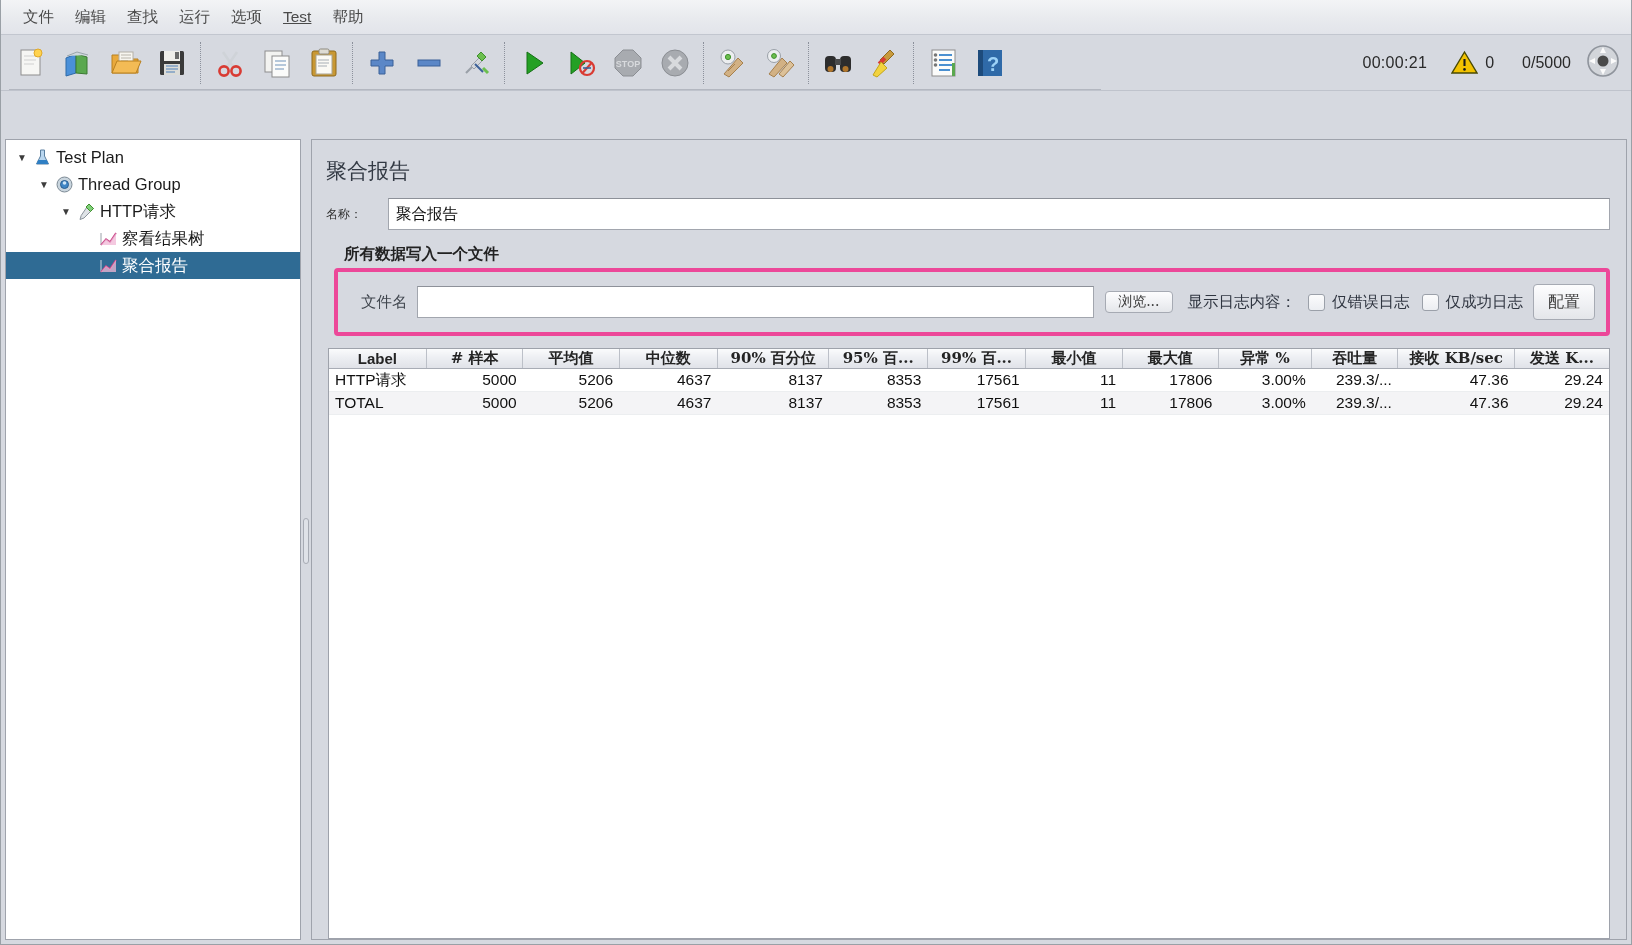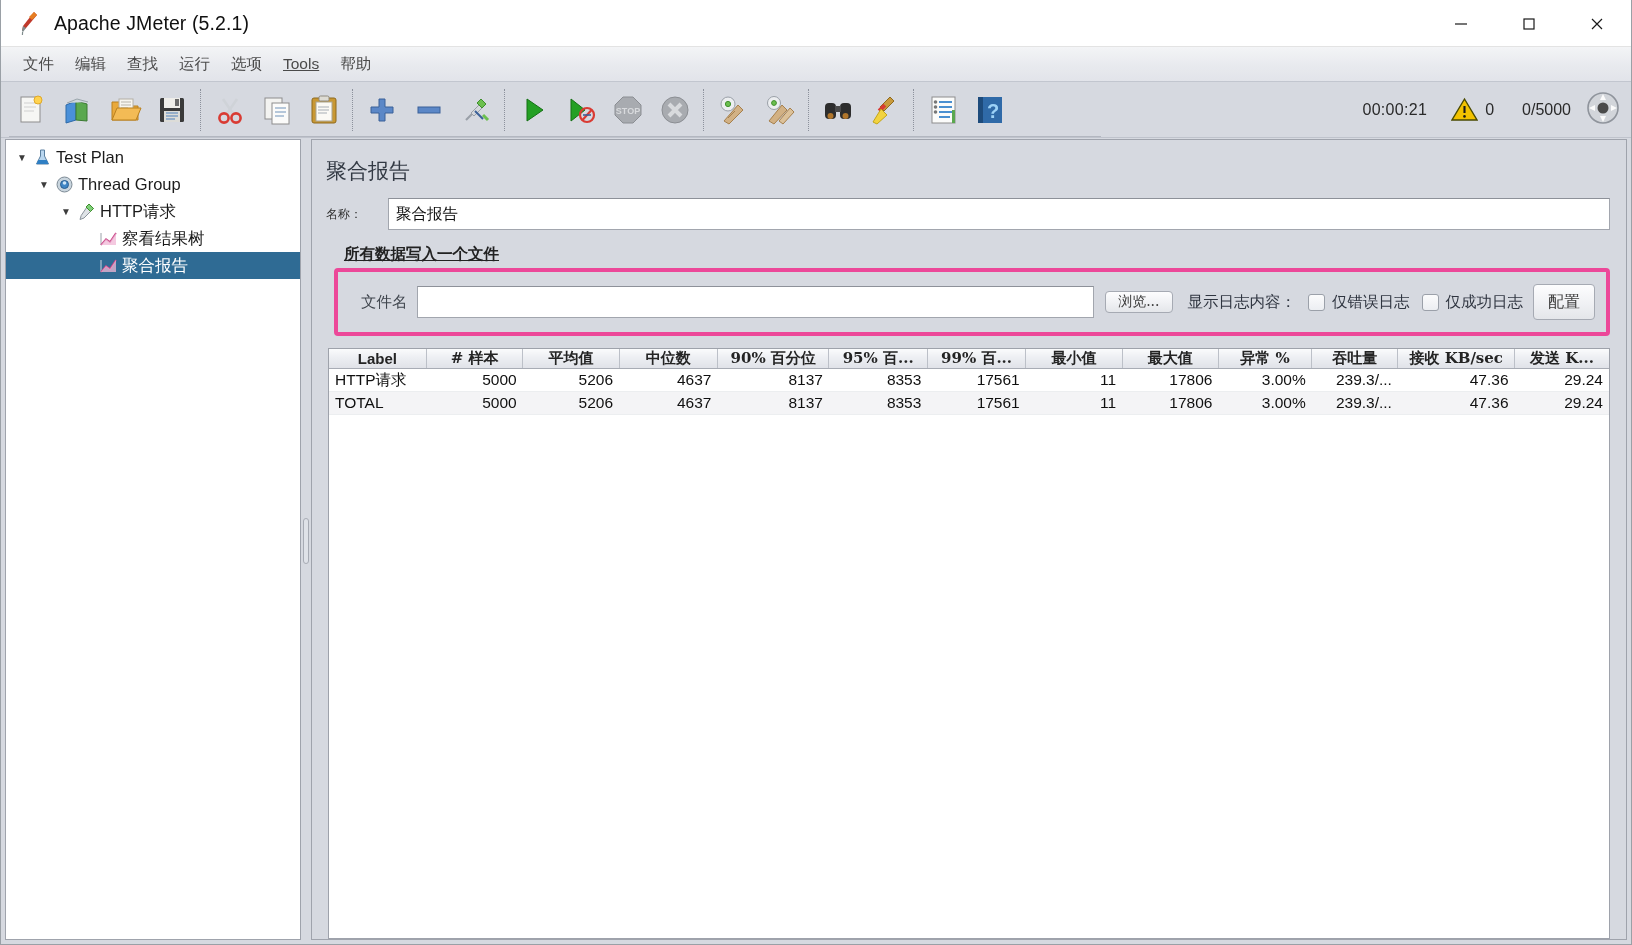--- a/index.html
+++ b/index.html
@@ -189,21 +189,20 @@
     display: flex; align-items: center;
     font-family: "DejaVu Serif", "Liberation Serif", serif;
   }
 
   
   .groupwrap { padding: 14px 16px 0 22px; }
   .group-legend {
     font-size: 15.5px; font-weight: bold; color: #222;
     margin-bottom: 3px; margin-left: 10px;
     font-family: "DejaVu Serif", "Liberation Serif", serif;
-    text-decoration: underline;
   }
   .groupbox {
     border: 4px solid #ec4899;
     border-radius: 4px;
     padding: 12px 11px;
     display: flex; align-items: center;
     background: #d6d9e0;
   }
   .gb-label {
     font-size: 15.5px; color: #40464e;
@@ -303,57 +302,28 @@
     margin: 10px 0 0 0;
   }
   .btn-save { height: 36px; padding: 0 15px; font-size: 16px; margin: 0 16px; }
   .footer .chk-label { font-size: 16px; }
 </style>
 </head>
 <body>
 
 <div id="app">
 
-  <div class="titlebar">
-    <div class="title-ico">
-      <svg width="30" height="30" viewBox="0 0 30 30">
-        <path d="M20 4 L23 7 L12 20 L8 23 L9 18 Z" fill="#c0392b"></path>
-        <path d="M20 4 L23 7 L18 12 L15 9 Z" fill="#e67e22"></path>
-        <path d="M9 18 L12 20 L9 24 L8 23 Z" fill="#7f8c8d"></path>
-        <path d="M8.6 24 L8.4 27" stroke="#7f8c8d" stroke-width="1.2" fill="none"></path>
-      </svg>
-    </div>
-    <div class="title-text">Apache JMeter (5.2.1)</div>
-
-    <div class="win-btns">
-      <div class="win-btn">
-        <svg width="16" height="16" viewBox="0 0 16 16">
-            <path d="M2 8 H14" stroke="#1a1a1a" stroke-width="1.2"></path>
-          </svg>
-      </div>
-      <div class="win-btn">
-        <svg width="16" height="16" viewBox="0 0 16 16">
-            <rect x="3" y="3" width="10" height="10" fill="none" stroke="#1a1a1a" stroke-width="1.2"></rect>
-          </svg>
-      </div>
-      <div class="win-btn close">
-        <svg width="16" height="16" viewBox="0 0 16 16">
-            <path d="M3 3 L13 13 M13 3 L3 13" stroke="#1a1a1a" stroke-width="1.2"></path>
-          </svg>
-      </div>
-    </div>
-  </div>
 
   <div class="menubar">
     <div class="menu-item">文件</div>
     <div class="menu-item">编辑</div>
     <div class="menu-item">查找</div>
     <div class="menu-item">运行</div>
     <div class="menu-item">选项</div>
-    <div class="menu-item"><span class="mnemonic">Tools</span></div>
+    <div class="menu-item"><span class="mnemonic">Test</span></div>
     <div class="menu-item">帮助</div>
   </div>
 
   <div class="toolbar">
     <div class="tb-underline"></div>
 
     <div class="tb-btn">
       <svg width="34" height="34" viewBox="0 0 34 34">
         <rect x="7" y="4" width="19" height="25" fill="#f6f6f4" stroke="#8d8d8d"></rect>
         <path d="M10 10 H22 M10 14 H22 M10 18 H20" stroke="#cfcfcf" stroke-width="1.2"></path>

